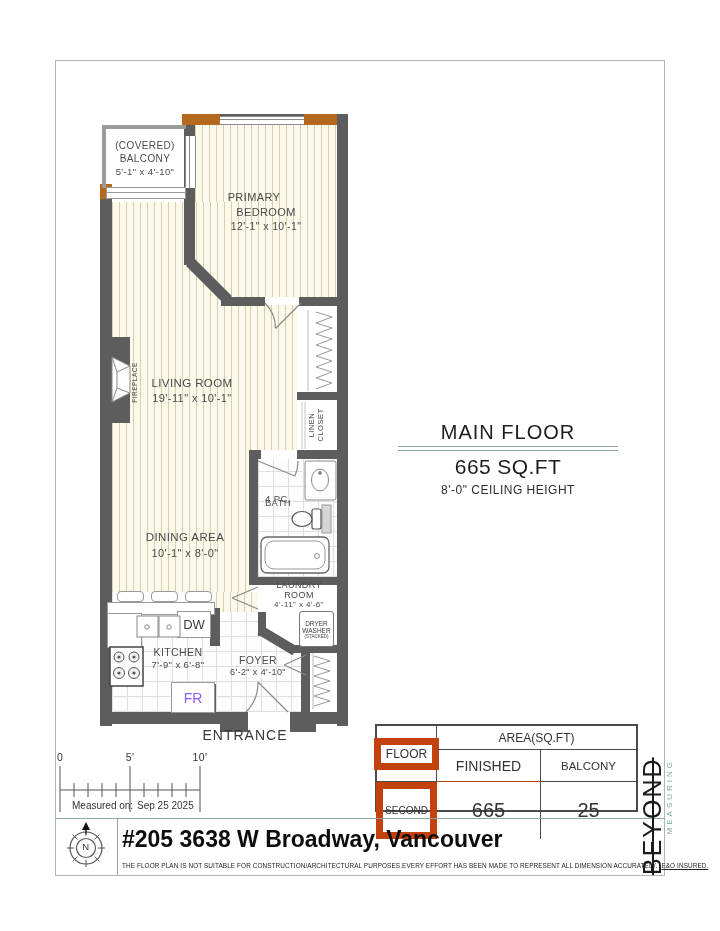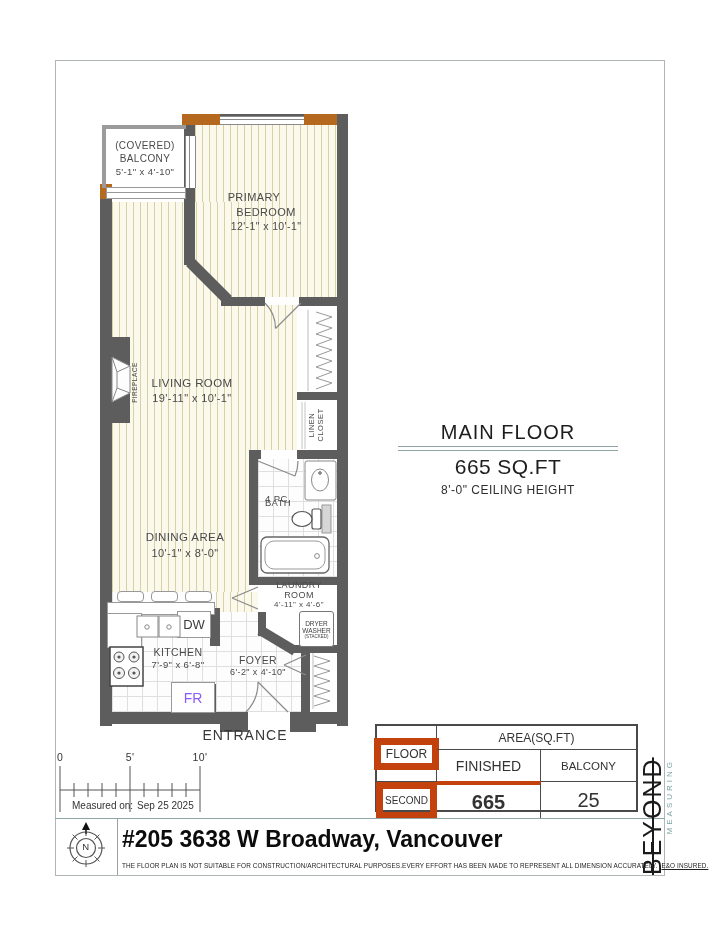--- a/index.html
+++ b/index.html
@@ -242,23 +242,23 @@
     <div style="grid-row:1;grid-column:2/4;border-bottom:1px solid #4a4a4a;">
       <span style="font-size:12px;">AREA(SQ.FT)</span>
     </div>
     <div style="grid-row:2;grid-column:2;border-right:1px solid #4a4a4a;">
       <span style="font-size:14px;">FINISHED</span>
     </div>
     <div style="grid-row:2;grid-column:3;">
       <span style="font-size:11.5px;">BALCONY</span>
     </div>
     <div style="grid-row:3;grid-column:1;border-top:1px solid #4a4a4a;border-right:1px solid #4a4a4a;">
-      <span class="innerbox" style="font-size:10px;padding:6px 2px;">SECOND</span>
-    </div>
-    <div style="grid-row:3;grid-column:2;border-top:4px solid #c2410c;border-right:1px solid #4a4a4a;font-weight:bold;">
+      <span class="innerbox" style="font-size:10px;padding:16px 2px;">SECOND</span>
+    </div>
+    <div style="grid-row:3;grid-column:2;border-top:1px solid #c2410c;border-right:1px solid #4a4a4a;">
       <span style="font-size:20px;">665</span>
     </div>
     <div style="grid-row:3;grid-column:3;border-top:1px solid #4a4a4a;">
       <span style="font-size:20px;">25</span>
     </div>
   </div>
 
   <div class="lbl" style="left:52px;top:752px;width:16px;font-size:10.5px;color:#333;">0</div>
   <div class="lbl" style="left:122px;top:752px;width:16px;font-size:10.5px;color:#333;">5'</div>
   <div class="lbl" style="left:190px;top:752px;width:20px;font-size:10.5px;color:#333;">10'</div>

